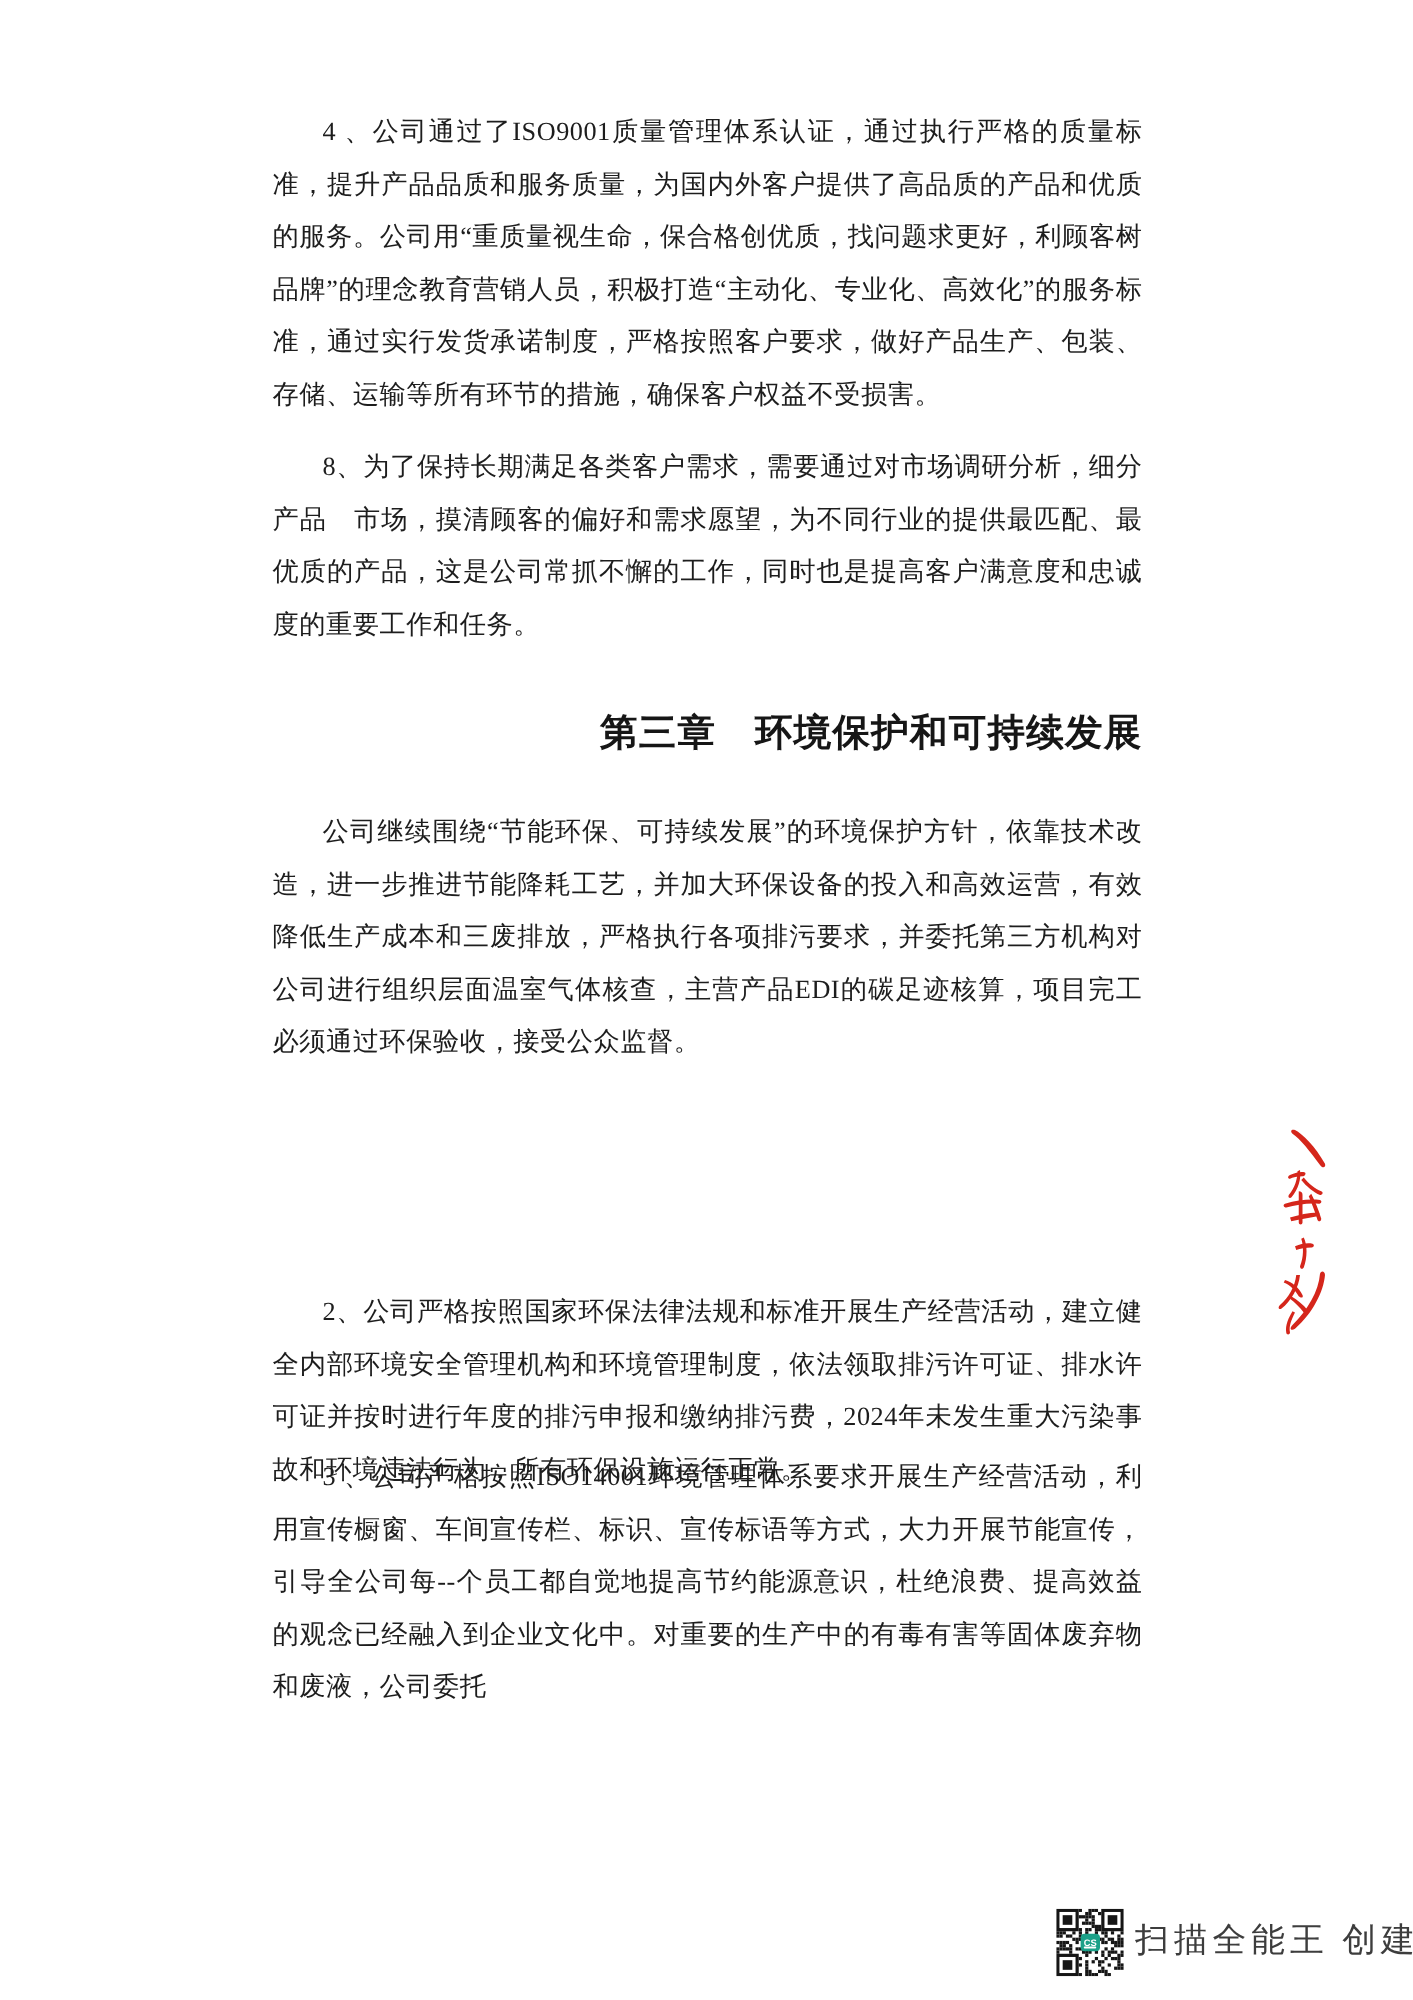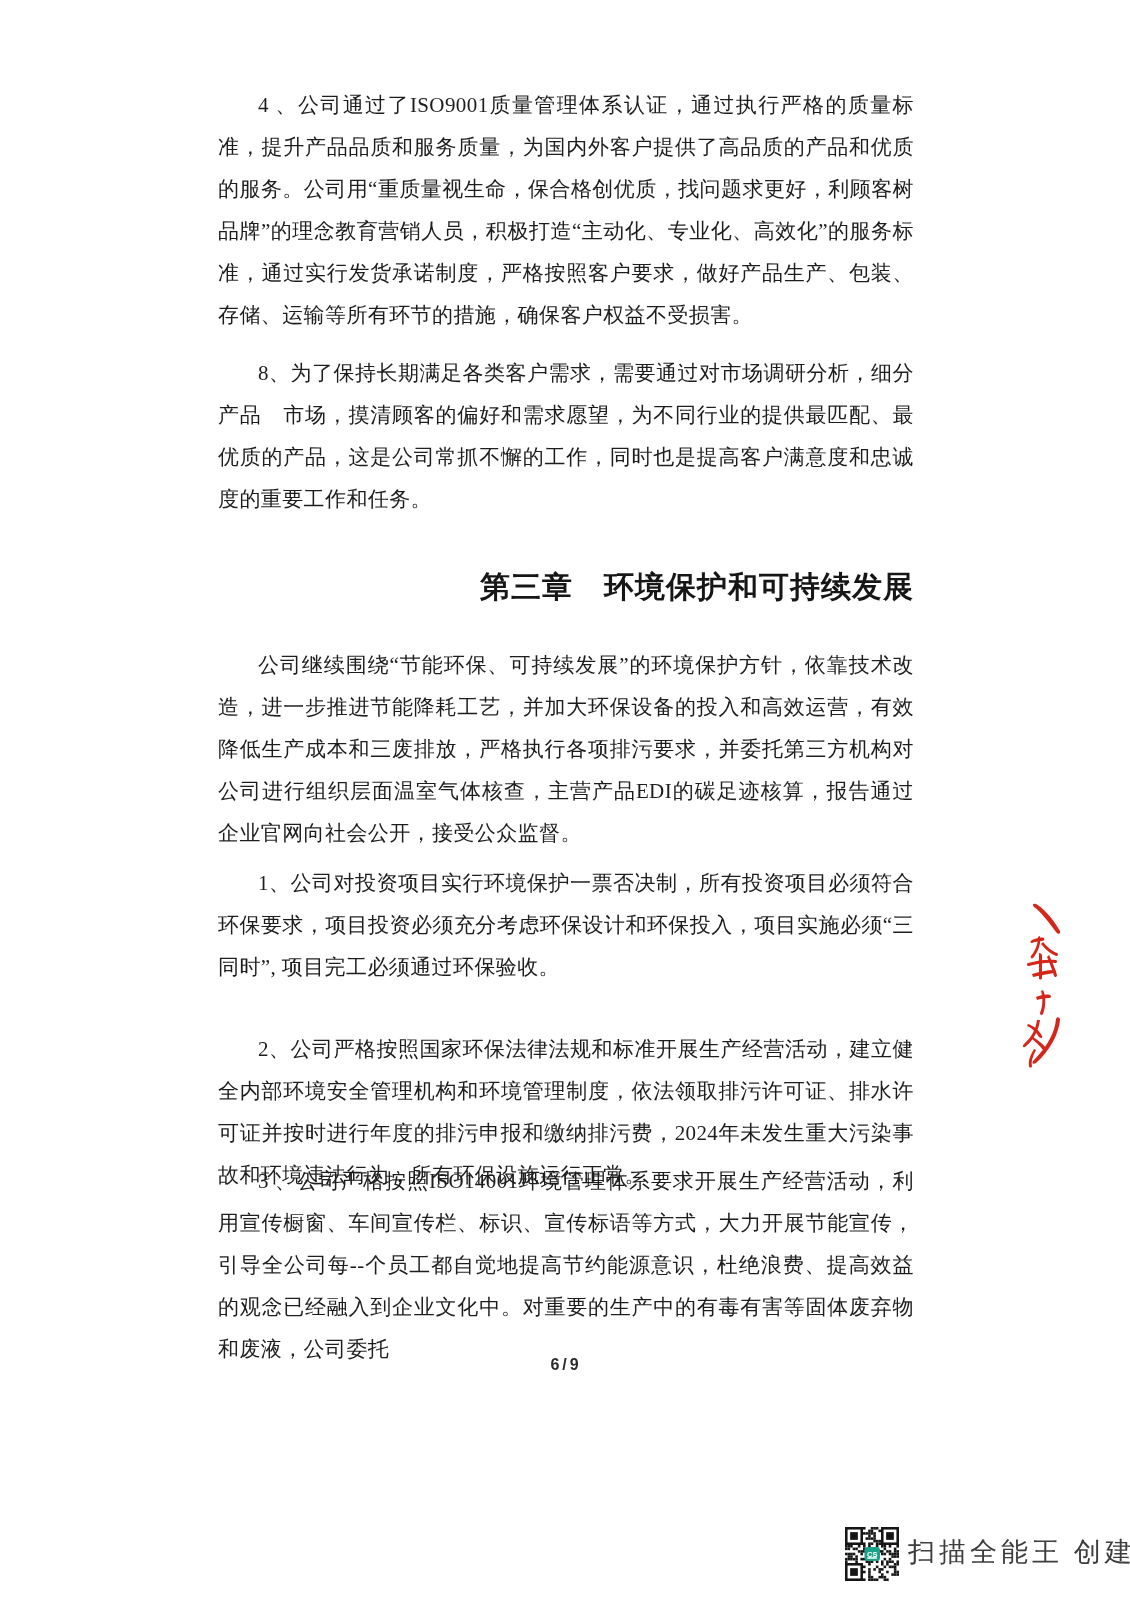--- a/index.html
+++ b/index.html
@@ -84,29 +84,27 @@
 <body>
 
 <div class="page">
 
   <div class="tb para4 indent">4 、公司通过了ISO9001质量管理体系认证，通过执行严格的质量标准，提升产品品质和服务质量，为国内外客户提供了高品质的产品和优质的服务。公司用“重质量视生命，保合格创优质，找问题求更好，利顾客树品牌”的理念教育营销人员，积极打造“主动化、专业化、高效化”的服务标准，通过实行发货承诺制度，严格按照客户要求，做好产品生产、包装、存储、运输等所有环节的措施，确保客户权益不受损害。</div>
 
   <div class="tb para5 indent">8、为了保持长期满足各类客户需求，需要通过对市场调研分析，细分产品　市场，摸清顾客的偏好和需求愿望，为不同行业的提供最匹配、最优质的产品，这是公司常抓不懈的工作，同时也是提高客户满意度和忠诚度的重要工作和任务。</div>
 
   <div class="chapter-title">第三章　环境保护和可持续发展</div>
 
-  <div class="tb intro indent">公司继续围绕“节能环保、可持续发展”的环境保护方针，依靠技术改造，进一步推进节能降耗工艺，并加大环保设备的投入和高效运营，有效降低生产成本和三废排放，严格执行各项排污要求，并委托第三方机构对公司进行组织层面温室气体核查，主营产品EDI的碳足迹核算，报告通过企业官网向社会公开，接受公众监督。</div>
-
-  <div class="tb item1 indent">1、公司对投资项目实行环境保护一票否决制，所有投资项目必须符合环保要求，项目投资必须充分考虑环保设计和环保投入，项目实施必须“三同时”, 项目完工必须通过环保验收。</div>
+  <div class="tb intro indent">公司继续围绕“节能环保、可持续发展”的环境保护方针，依靠技术改造，进一步推进节能降耗工艺，并加大环保设备的投入和高效运营，有效降低生产成本和三废排放，严格执行各项排污要求，并委托第三方机构对公司进行组织层面温室气体核查，主营产品EDI的碳足迹核算，项目完工必须通过环保验收，接受公众监督。</div>
+
 
   <div class="tb item2 indent">2、公司严格按照国家环保法律法规和标准开展生产经营活动，建立健全内部环境安全管理机构和环境管理制度，依法领取排污许可证、排水许可证并按时进行年度的排污申报和缴纳排污费，2024年未发生重大污染事故和环境违法行为，所有环保设施运行正常。</div>
 
   <div class="tb item3 indent">3 、公司严格按照ISO14001环境管理体系要求开展生产经营活动，利用宣传橱窗、车间宣传栏、标识、宣传标语等方式，大力开展节能宣传，引导全公司每--个员工都自觉地提高节约能源意识，杜绝浪费、提高效益的观念已经融入到企业文化中。对重要的生产中的有毒有害等固体废弃物和废液，公司委托</div>
 
-  <div class="page-number">6/9</div>
 
   <svg class="stamp" viewBox="0 0 62 192" xmlns="http://www.w3.org/2000/svg">
     <g fill="#d5261b" stroke="none">
       <path d="M24,14 C30,17 40,27 48,41 C49,44 46,45 44,42 C36,31 28,21 22,17 C20,15 21,13 24,14 Z"></path>
       <path d="M20,50 C25,48 29,47 32,48 C33,49 32,51 30,51 C26,51 22,52 20,53 C18,53 18,51 20,50 Z"></path>
       <path d="M28,46 C29,53 27,61 21,68 C20,69 18,68 19,66 C24,60 26,53 26,47 Z"></path>
       <path d="M31,52 C35,57 40,61 45,63 C47,64 46,66 44,66 C39,64 33,59 29,54 Z"></path>
       <path d="M16,73 C26,70 36,69 44,70 C46,71 45,73 43,73 C35,72 25,74 17,76 C15,76 14,74 16,73 Z"></path>
       <path d="M27,63 C29,63 30,64 30,66 L30,88 C30,90 27,90 27,88 Z"></path>
       <path d="M37,65 C40,71 43,78 45,85 C45,87 43,88 42,86 C40,79 37,72 35,67 Z"></path>

